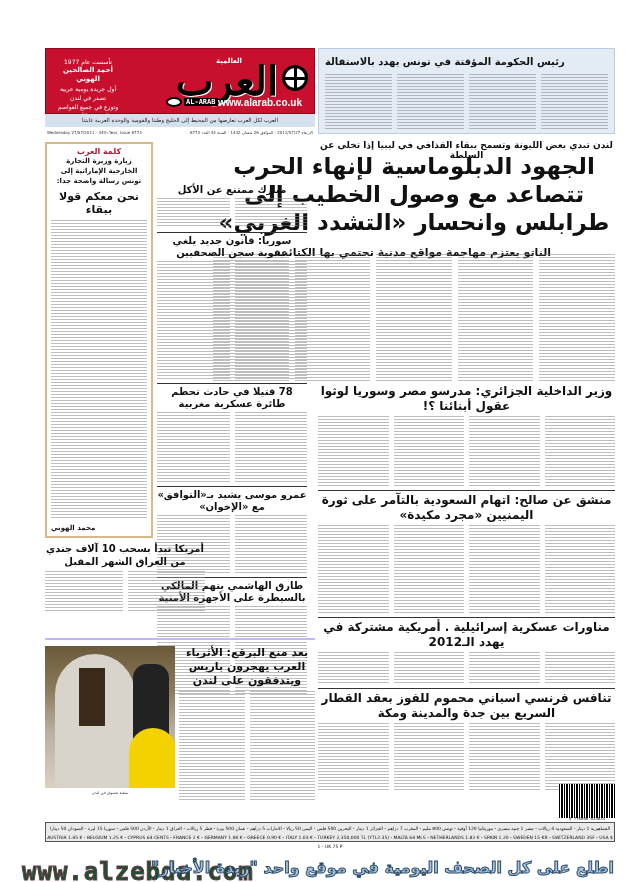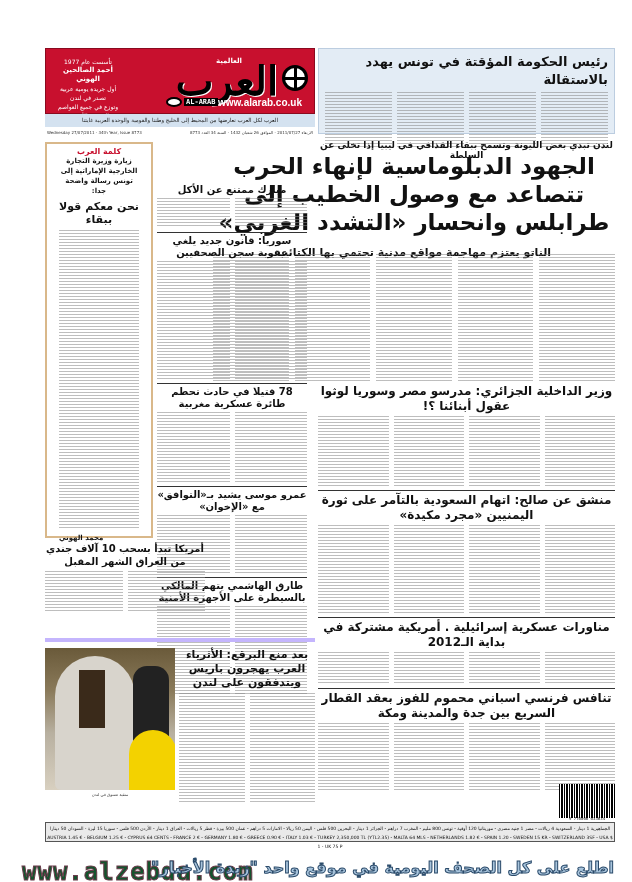--- a/index.html
+++ b/index.html
@@ -17,44 +17,44 @@
   .logo-globe::after { content: ""; position: absolute; left: -2px; top: 9px; width: 24px; height: 3px; background: #000; }
   .logo-sub { position: absolute; right: 66px; top: 2px; font-size: 7px; font-weight: bold; color: #fff; }
   .logo-dot { position: absolute; left: 28px; top: 42px; width: 16px; height: 10px; border-radius: 50%; background: #fff; border: 2px solid #000; }
   .logo-latin { position: absolute; left: 46px; top: 43px; font-size: 7px; font-weight: bold; color: #fff; background: #000; padding: 0 2px; font-family: "DejaVu Sans Mono", monospace; }
   .logo-url { position: absolute; right: 6px; top: 42px; font-size: 10px; font-weight: bold; color: #fff; font-family: "Liberation Sans", sans-serif; }
   .slogan-bar { position: absolute; left: 0; top: 66px; width: 270px; height: 13px; background: #d4e2f0; font-size: 5.5px; line-height: 13px; text-align: center; color: #222; }
   .dateline { position: absolute; left: 0; top: 80px; width: 270px; height: 10px; font-size: 4px; line-height: 10px; color: #333; }
   .dateline .en { position: absolute; left: 2px; }
   .dateline .ar { position: absolute; right: 2px; direction: rtl; }
   .topstory { position: absolute; left: 273px; top: 0; width: 297px; height: 86px; background: #e3ecf5; border: 1px solid #bccde0; padding: 4px 6px; }
-  .topstory h2 { font-size: 13px; font-weight: bold; text-align: right; direction: rtl; line-height: 18px; }
+  .topstory h2 { font-size: 10px; font-weight: bold; text-align: left; direction: rtl; line-height: 18px; }
   .cols { display: flex; flex-direction: row-reverse; gap: 5px; margin-top: 3px; }
   .col { flex: 1; }
   .txt { background: repeating-linear-gradient(to bottom, #888 0px, #888 1px, transparent 1px, transparent 3px); opacity: 0.55; }
   .kicker { position: absolute; left: 273px; top: 92px; width: 297px; font-size: 9px; font-weight: bold; direction: rtl; text-align: center; }
   .lead { position: absolute; left: 168px; top: 104px; width: 402px; direction: rtl; text-align: center; }
   .lead .h1 { font-size: 23px; font-weight: 900; line-height: 28px; letter-spacing: -0.5px; }
   .lead .deck { font-size: 11px; font-weight: bold; line-height: 14px; margin-top: 10px; }
   .lead-body { position: absolute; left: 168px; top: 206px; width: 402px; height: 128px; display: flex; flex-direction: row-reverse; gap: 6px; }
   .lead-body .col { height: 100%; }
   .midcol { position: absolute; left: 112px; top: 86px; width: 150px; margin-top: 48px; }
   .story { position: relative; border-bottom: 1px solid #333; padding: 2px 0 4px; }
   .story h3 { font-size: 10px; font-weight: bold; direction: rtl; text-align: center; line-height: 12px; }
   .story .cols { margin-top: 2px; }
-  .leftcol { position: absolute; left: 0; top: 94px; width: 108px; height: 396px; border: 2px solid #d9b88a; padding: 3px 12px; }
+  .leftcol { position: absolute; left: 0; top: 94px; width: 108px; height: 396px; border: 2px solid #d9b88a; padding: 3px 4px; }
   .leftcol .tag { text-align: center; font-size: 8px; font-weight: bold; color: #c8102e; }
   .leftcol h4 { text-align: center; font-size: 7px; font-weight: bold; direction: rtl; line-height: 10px; }
   .leftcol .big { text-align: center; font-size: 11px; font-weight: bold; direction: rtl; margin: 4px 0; }
   .leftcol .author { text-align: left; font-size: 7px; font-weight: bold; direction: rtl; margin-top: 4px; }
   .bottom-left-story { position: absolute; left: 0; top: 494px; width: 160px; }
   .bottom-left-story h3 { font-size: 10px; font-weight: bold; direction: rtl; text-align: center; line-height: 13px; }
   .right-stories { position: absolute; left: 273px; top: 334px; width: 297px; }
   .right-stories .story h3 { font-size: 12px; line-height: 15px; }
-  .photo-block { position: absolute; left: 0; top: 590px; width: 270px; height: 178px; border-top: 4px solid #c4b5fd; }
+  .photo-block { position: absolute; left: 0; top: 590px; width: 270px; height: 178px; border-top: 2px solid #c4b5fd; }
   .photo { position: absolute; left: 0; top: 6px; width: 130px; height: 142px; background: linear-gradient(180deg,#6a5a3a 0%,#8a7a5a 30%,#b8b0a0 60%,#d8d0c0 100%); overflow: hidden; }
   .photo .figure { position: absolute; left: 10px; top: 8px; width: 80px; height: 134px; background: #d8d4cc; border-radius: 40px 40px 6px 6px; }
   .photo .veil { position: absolute; left: 34px; top: 22px; width: 26px; height: 58px; background: #3a2a1a; }
   .photo .man { position: absolute; left: 88px; top: 18px; width: 36px; height: 80px; background: #222; border-radius: 14px 14px 0 0; }
   .photo .yellow { position: absolute; left: 84px; top: 82px; width: 48px; height: 60px; background: #f3d200; border-radius: 24px 24px 0 0; }
   .photo-caption { position: absolute; left: 0; top: 150px; width: 130px; font-size: 4px; text-align: center; color: #333; direction: rtl; }
   .photo-story { position: absolute; left: 134px; top: 6px; width: 136px; }
   .photo-story h3 { font-size: 11px; font-weight: bold; direction: rtl; text-align: center; line-height: 14px; }
   .price-bar { position: absolute; left: 0; top: 774px; width: 570px; height: 20px; border: 1px solid #555; background: #eaeaea; font-size: 4.5px; line-height: 9px; text-align: center; padding-top: 1px; }
   .barcode { position: absolute; left: 514px; top: 736px; width: 56px; height: 34px; background: repeating-linear-gradient(90deg,#000 0,#000 1px,#fff 1px,#fff 2px,#000 2px,#000 4px,#fff 4px,#fff 5px); }
@@ -184,21 +184,21 @@
     <div class="story">
       <h3>منشق عن صالح: اتهام السعودية بالتآمر على ثورة اليمنيين «مجرد مكيدة»</h3>
       <div class="cols">
           <div class="col txt" style="height:88px"></div>
           <div class="col txt" style="height:88px"></div>
           <div class="col txt" style="height:88px"></div>
           <div class="col txt" style="height:88px"></div>
         </div>
     </div>
     <div class="story">
-      <h3>مناورات عسكرية إسرائيلية . أمريكية مشتركة في بداية الـ2012</h3>
+      <h3>مناورات عسكرية إسرائيلية . أمريكية مشتركة في يهدد الـ2012</h3>
       <div class="cols">
           <div class="col txt" style="height:32px"></div>
           <div class="col txt" style="height:32px"></div>
           <div class="col txt" style="height:32px"></div>
           <div class="col txt" style="height:32px"></div>
         </div>
     </div>
     <div class="story" style="border-bottom:none">
       <h3>تنافس فرنسي اسباني محموم للفوز بعقد القطار السريع بين جدة والمدينة ومكة</h3>
       <div class="cols">

